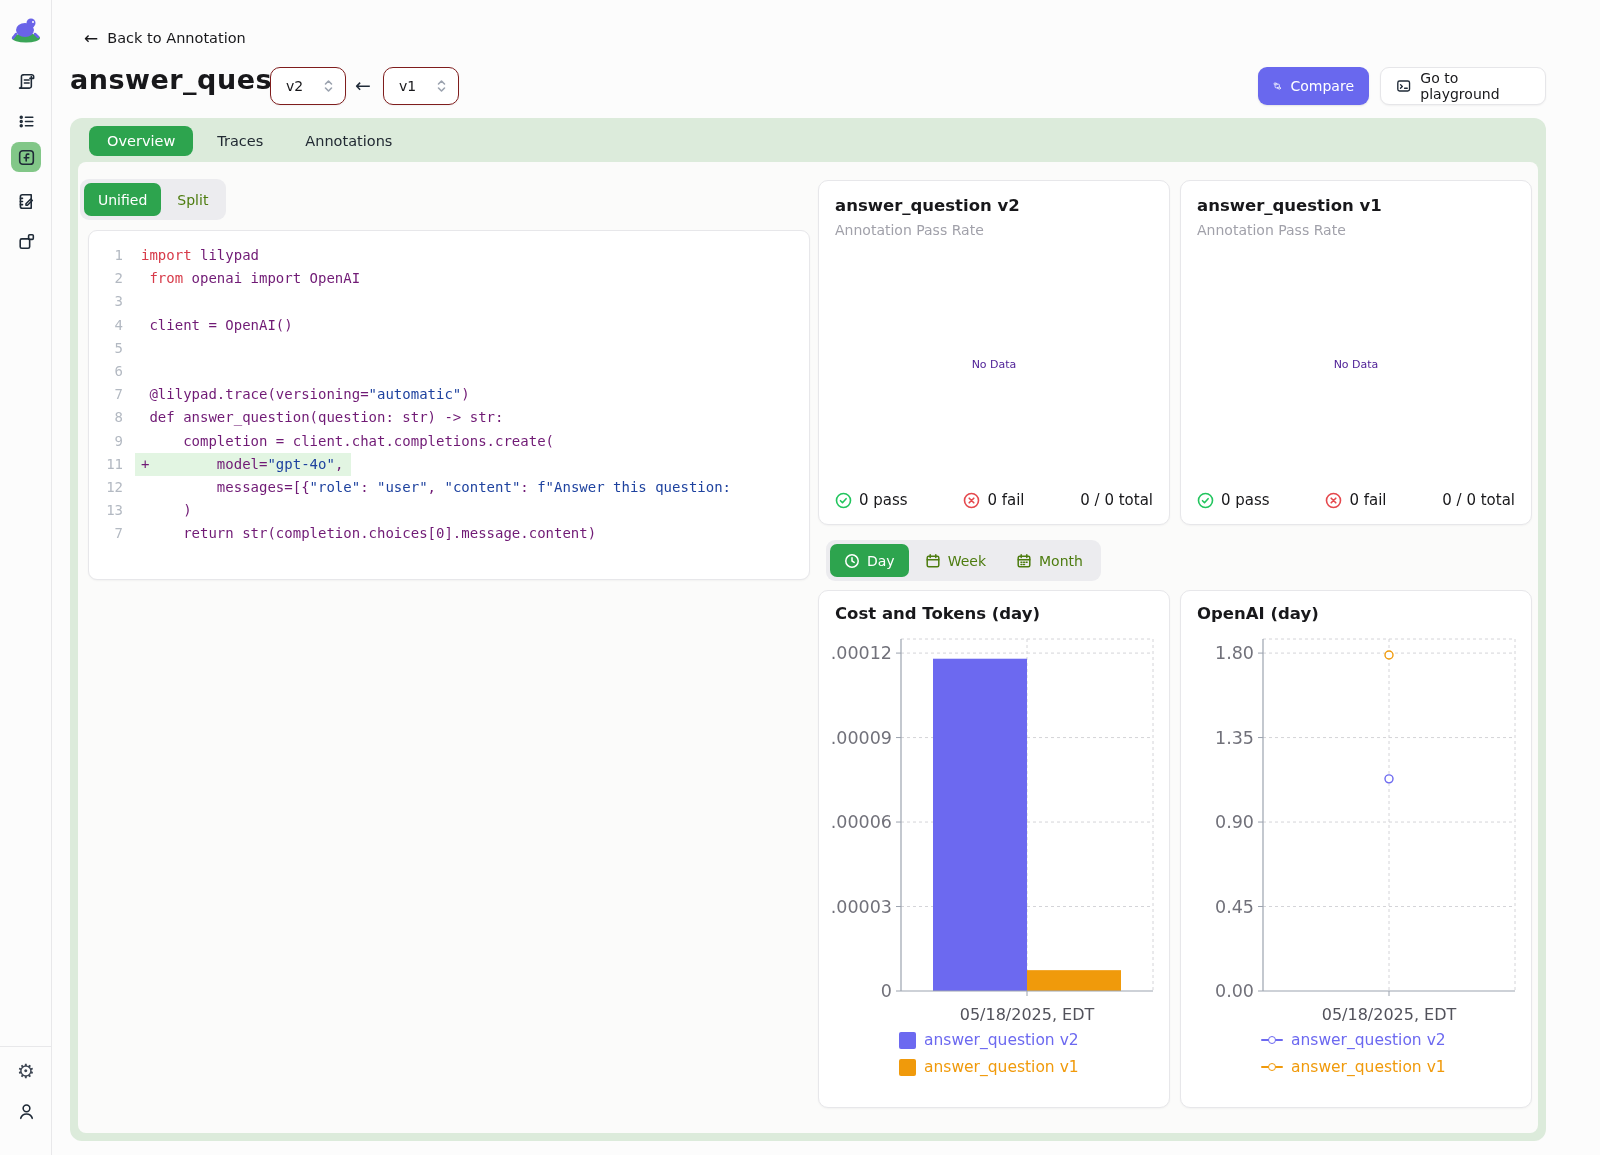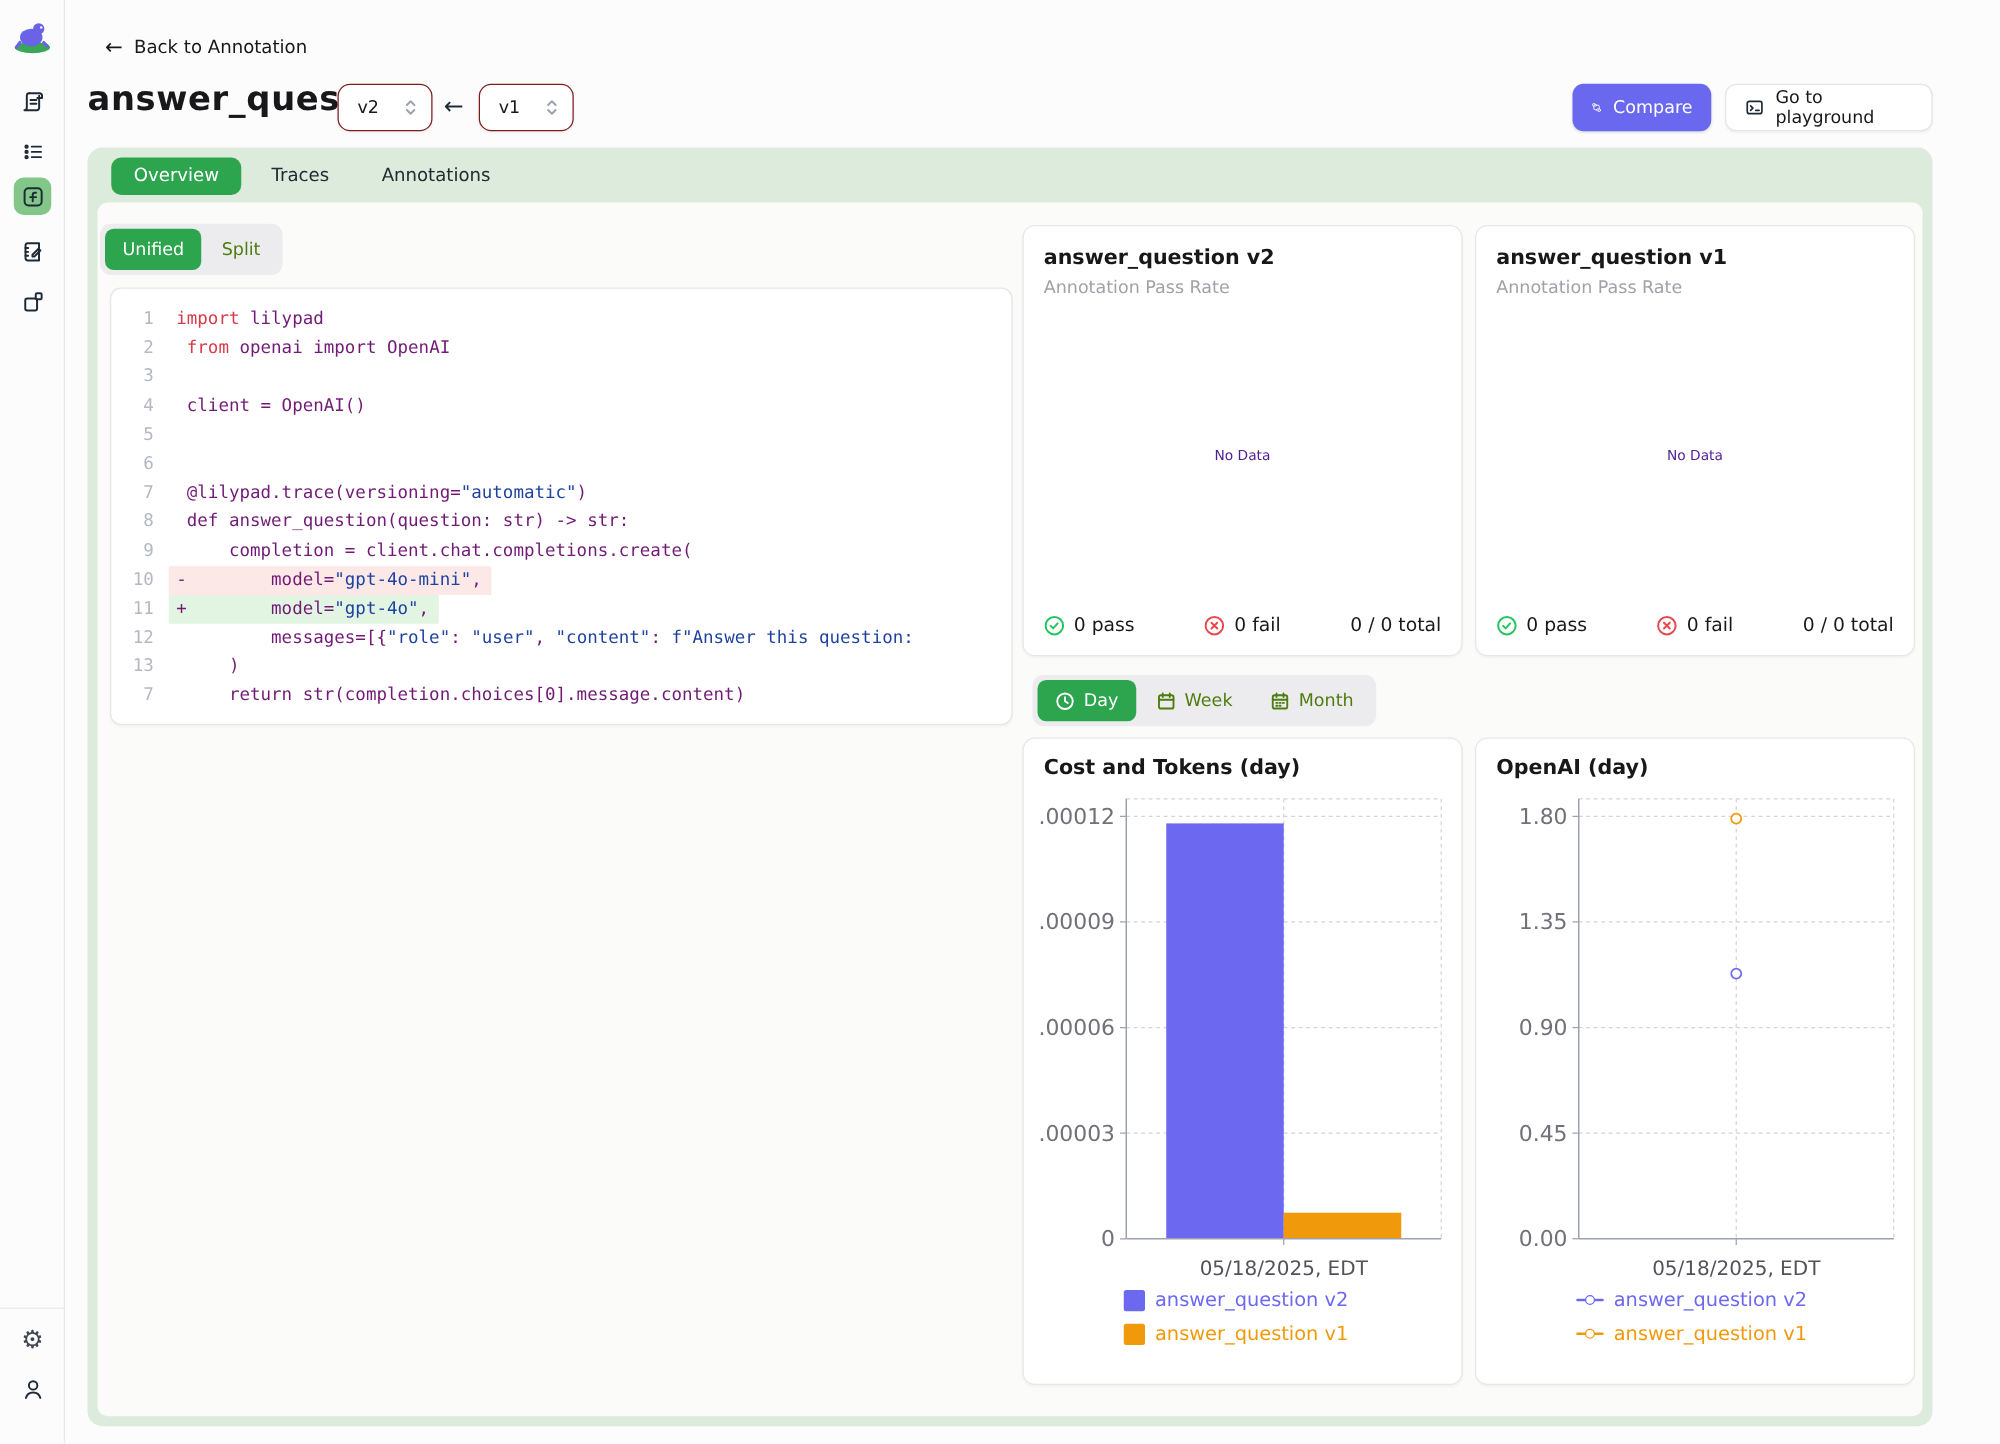--- a/index.html
+++ b/index.html
@@ -206,21 +206,20 @@
   <div class="code">
       <div class="cl"><span class="ln">1</span><span class="ct"><span class="kw">import</span><span class="pl"> lilypad</span></span></div>
       <div class="cl"><span class="ln">2</span><span class="ct"><span class="pl"> </span><span class="kw">from</span><span class="pl"> openai import OpenAI</span></span></div>
       <div class="cl"><span class="ln">3</span><span class="ct"></span></div>
       <div class="cl"><span class="ln">4</span><span class="ct"><span class="pl"> client = OpenAI()</span></span></div>
       <div class="cl"><span class="ln">5</span><span class="ct"></span></div>
       <div class="cl"><span class="ln">6</span><span class="ct"></span></div>
       <div class="cl"><span class="ln">7</span><span class="ct"><span class="pl"> @lilypad.trace(versioning=</span><span class="str">"automatic"</span><span class="pl">)</span></span></div>
       <div class="cl"><span class="ln">8</span><span class="ct"><span class="pl"> def answer_question(question: str) -&gt; str:</span></span></div>
       <div class="cl"><span class="ln">9</span><span class="ct"><span class="pl">     completion = client.chat.completions.create(</span></span></div>
-      <div class="cl"><span class="ln">10</span><span class="ct del"><span class="pl">-        model=</span><span class="str">"gpt-4o-mini"</span><span class="pl">,</span></span></div>
       <div class="cl"><span class="ln">11</span><span class="ct add"><span class="pl">+        model=</span><span class="str">"gpt-4o"</span><span class="pl">,</span></span></div>
       <div class="cl"><span class="ln">12</span><span class="ct"><span class="pl">         messages=[{</span><span class="str">"role"</span><span class="pl">: </span><span class="str">"user"</span><span class="pl">, </span><span class="str">"content"</span><span class="pl">: </span><span class="str">f"Answer this question:</span></span></div>
       <div class="cl"><span class="ln">13</span><span class="ct"><span class="pl">     )</span></span></div>
       <div class="cl"><span class="ln">7</span><span class="ct"><span class="pl">     return str(completion.choices[0].message.content)</span></span></div>
     </div>
 </div>
 
 <div class="card pass-card left-col-v2">
   <div class="card-title">answer_question v2</div>
   <div class="card-sub">Annotation Pass Rate</div>

